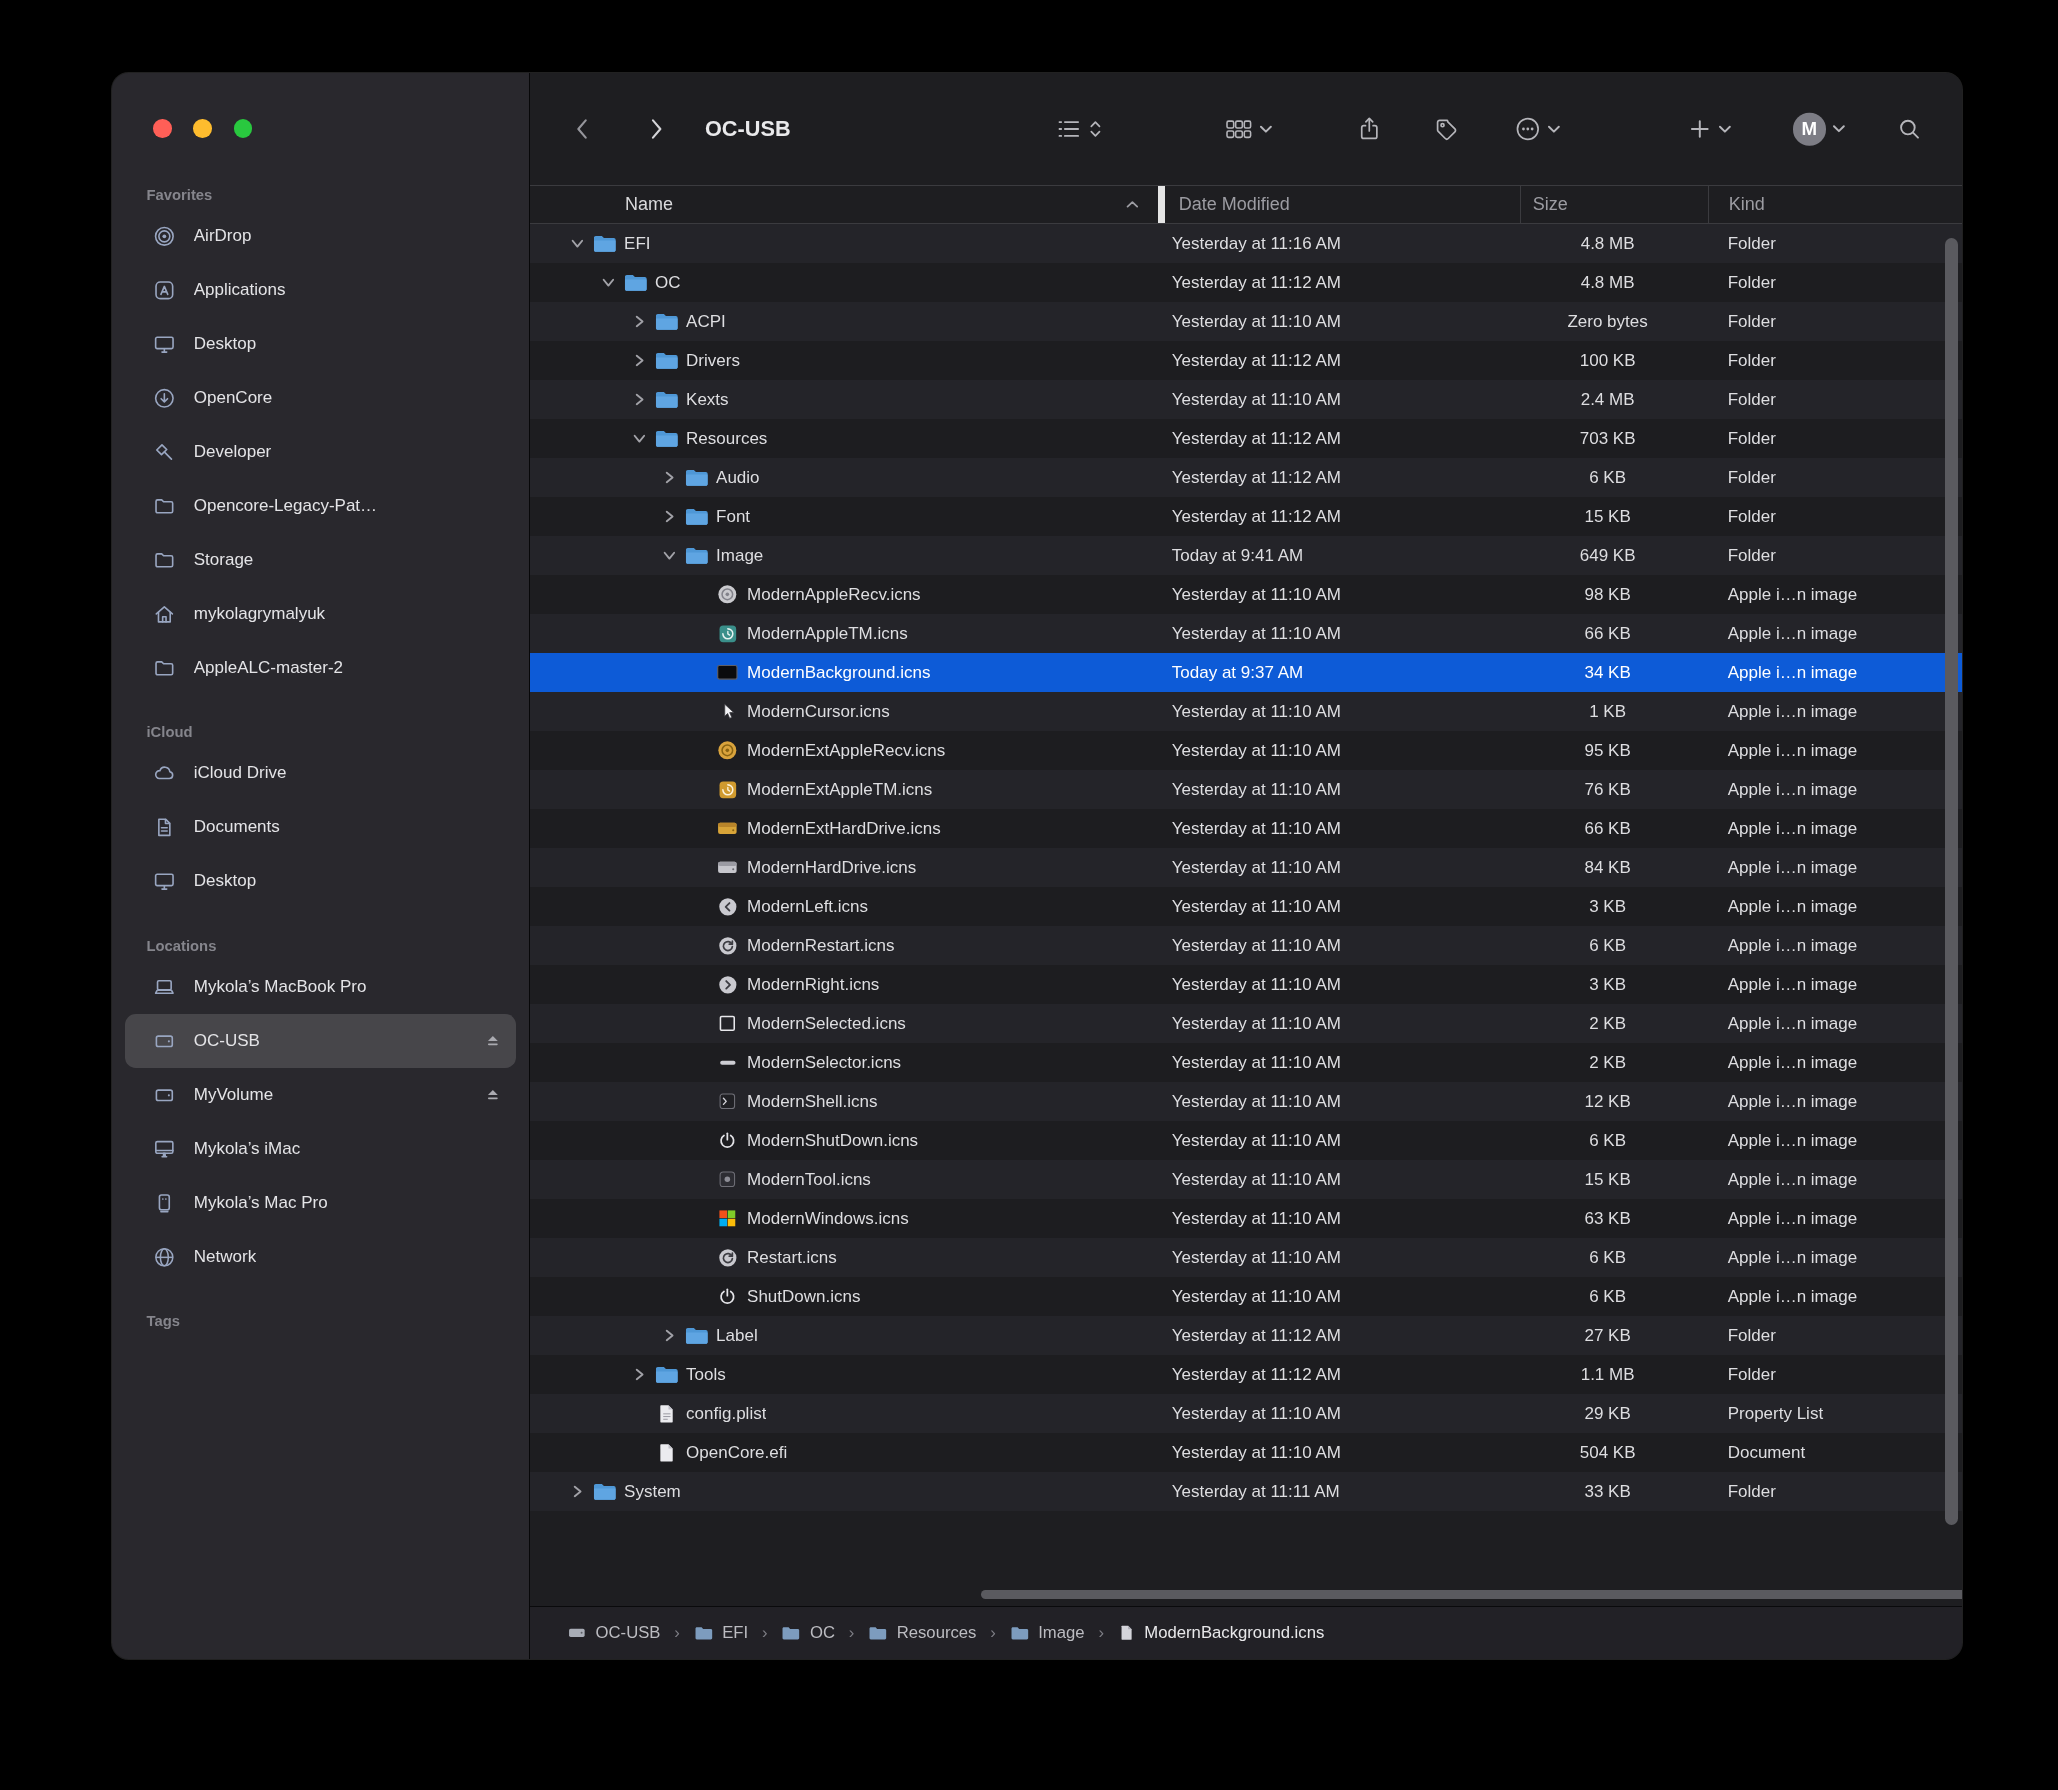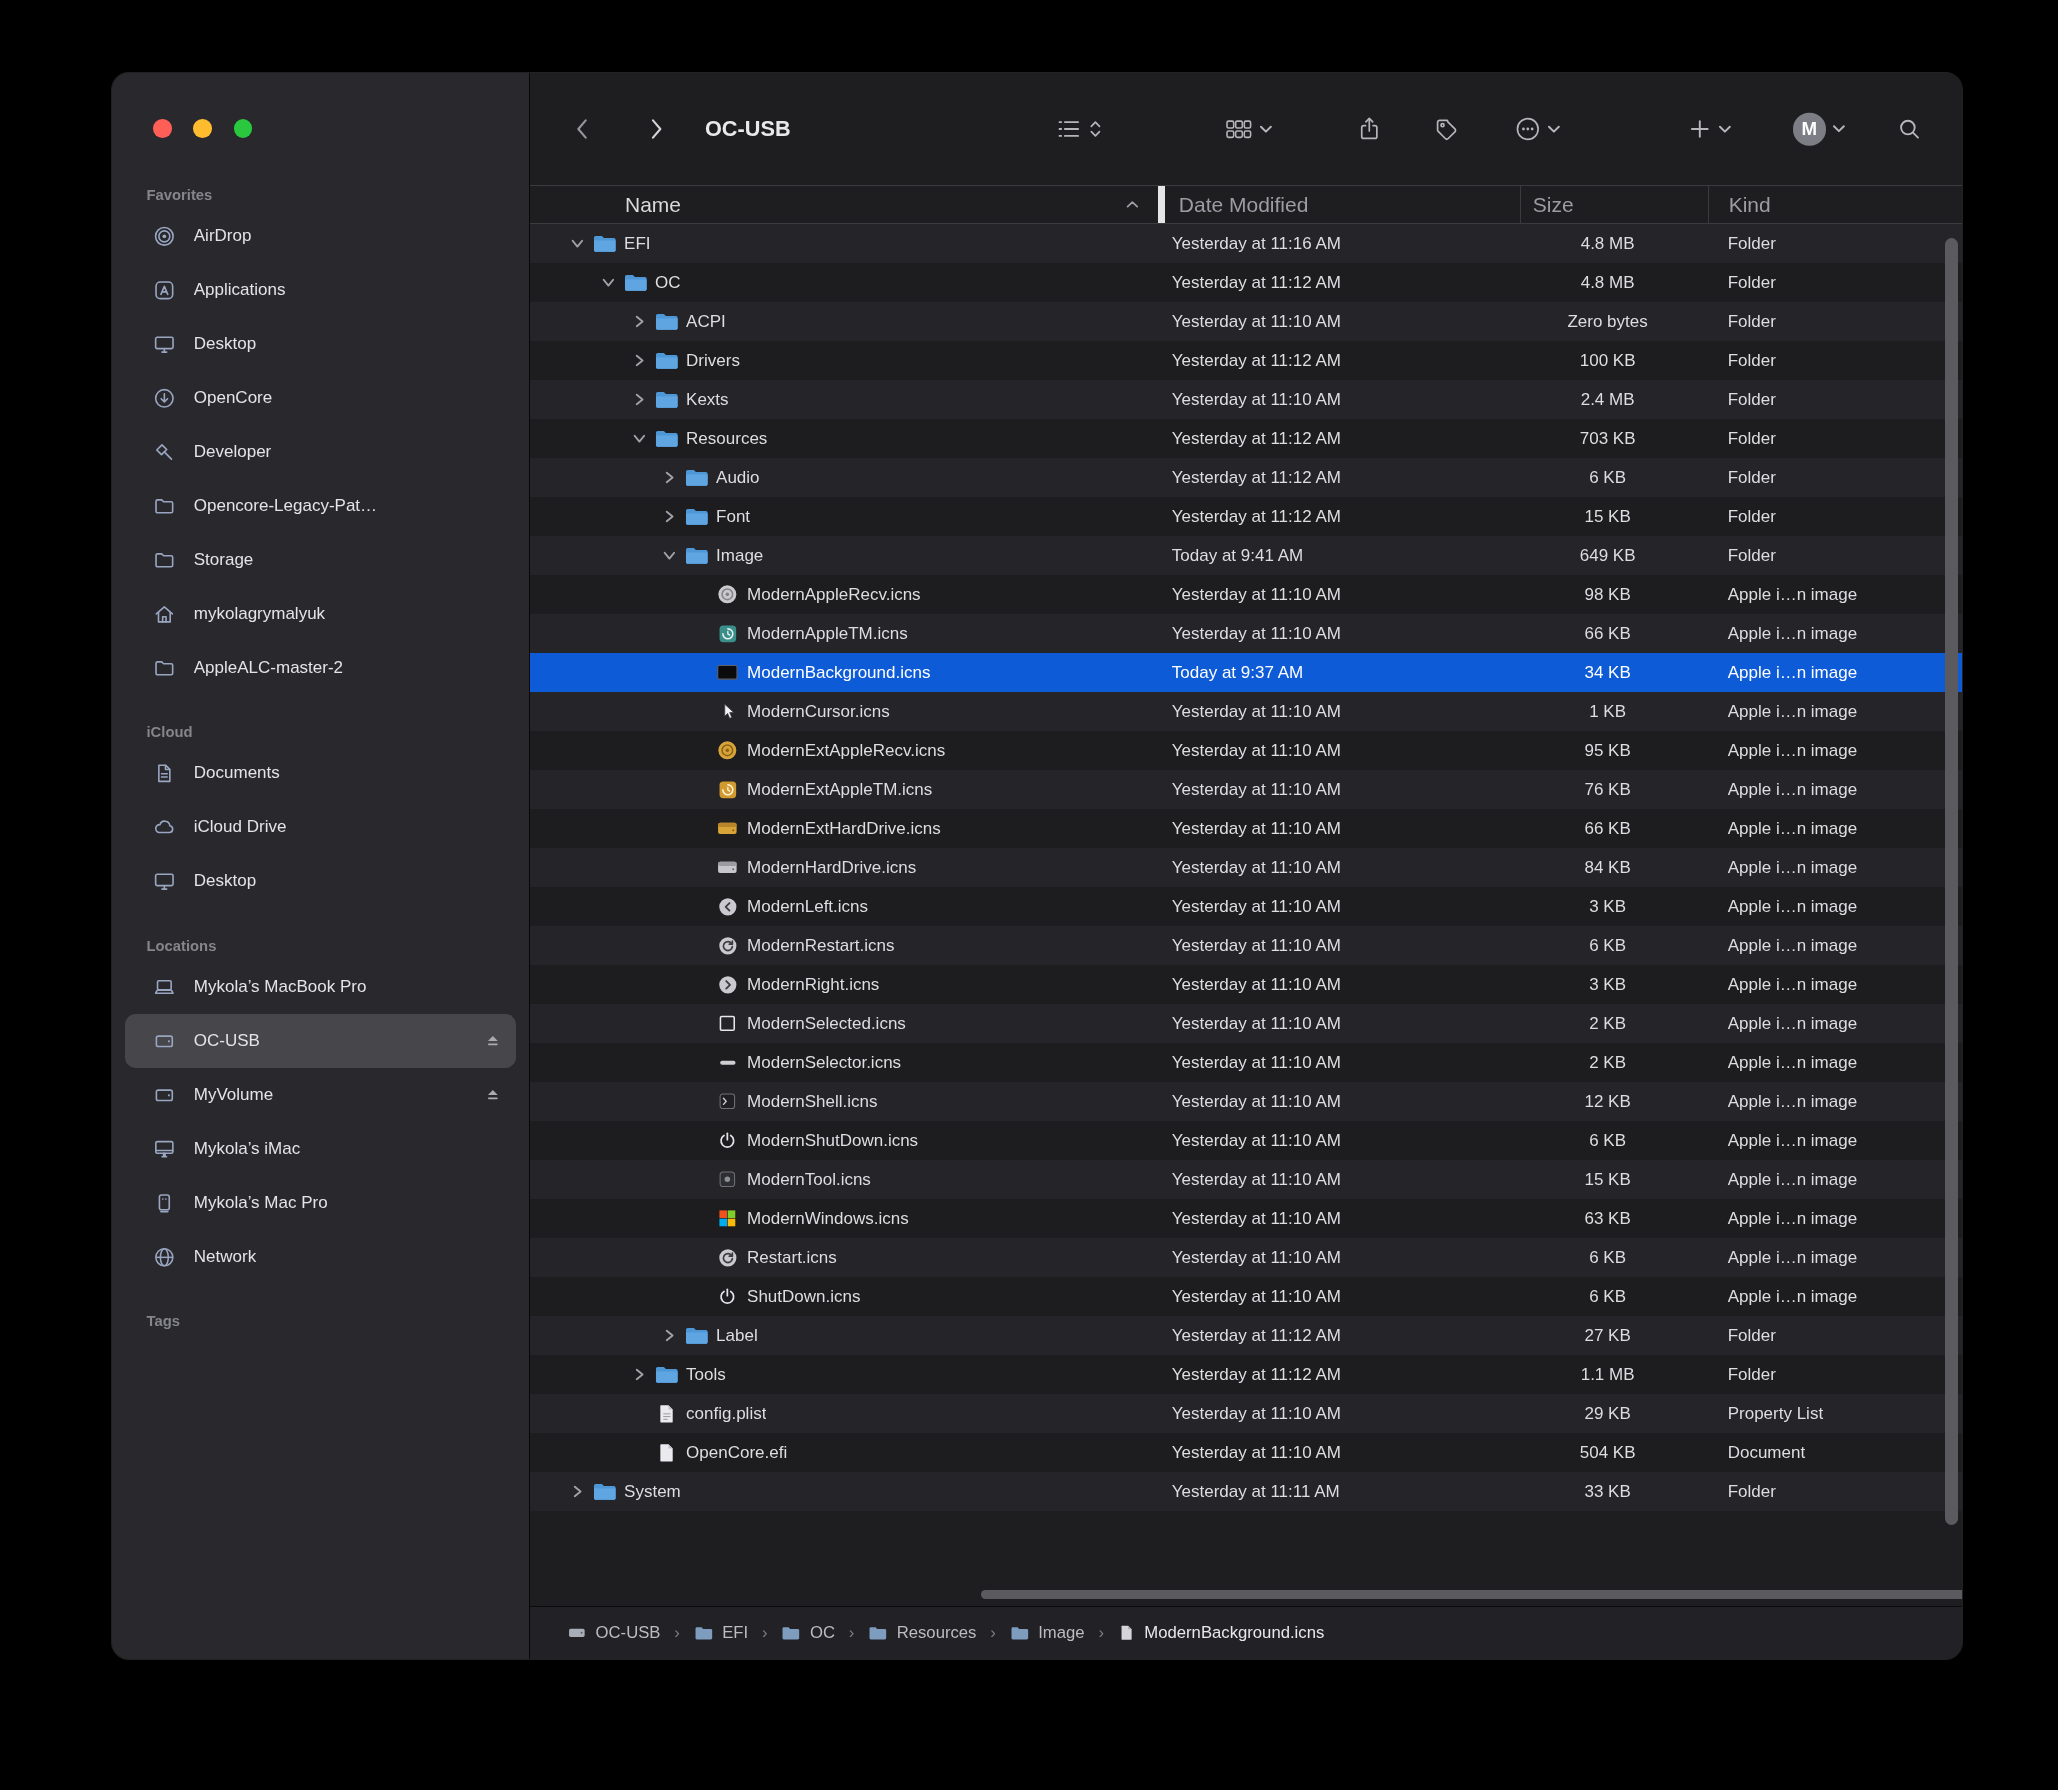--- a/index.html
+++ b/index.html
@@ -33,21 +33,21 @@
   .ctl { position:absolute; top:50%; transform:translateY(-50%); display:flex; align-items:center; gap:6.9px;
          color:#b5b5ba; background:none; border:none; cursor:default; }
   .nav-back{left:43px; color:#95959b} .nav-forward{left:116px; color:#d3d3d7}
   .tb-title{position:absolute; top:50%; transform:translateY(-50%); left:175px; font-size:21.7px; font-weight:700; color:#e9e9eb; }
   .ctl-view-mode{left:526px} .ctl-group{left:695px} .ctl-share{left:827px} .ctl-tags{left:904px}
   .ctl-more{left:985px} .ctl-new{left:1158px} .ctl-account{left:1263px} .ctl-search{left:1367px}
   .avatar{width:32.5px;height:32.5px;border-radius:50%;background:#7d7d85;color:#fff;display:flex;
           align-items:center;justify-content:center;font-size:18.7px;font-weight:700;}
 
   .col-header{height:39px;flex:none;display:flex;align-items:stretch;border-top:1px solid #3b3b3f;
-              border-bottom:1px solid #3b3b3f;font-size:21px;color:#9c9ca2;background:#1e1e21;}
+              border-bottom:1px solid #3b3b3f;font-size:18px;color:#9c9ca2;background:#1e1e21;}
   .ch{display:flex;align-items:center;}
   .ch-name{width:628px;padding-left:95px;color:#dadadc;}
   .sortchev{margin-left:auto;margin-right:19.7px;color:#9c9ca2;display:flex;}
   .ch-date{width:362px;padding-left:13.8px;border-left:7px solid #e5e5e5;}
   .ch-size{width:188px;padding-left:11.8px;border-left:1px solid #3b3b3f;}
   .ch-kind{flex:1;padding-left:19.7px;border-left:1px solid #3b3b3f;}
 
   .rows{flex:1;position:relative;overflow:hidden;}
   .row{display:flex;align-items:center;height:39px;font-size:17px;color:#dedee1;background:#242429;cursor:default;}
   .row.alt{background:#1d1d20;}
@@ -180,35 +180,35 @@
               </svg>
             </span>
             <span class="sb-label">AppleALC-master-2</span>
           </div>
         </div>
         <div class="sb-section">
           <div class="sb-header">iCloud</div>
           <div class="sb-item">
             <span class="icn">
               <svg viewBox="0 0 24 24" width="22.7" height="22.7">
+                <path d="M6.8 17.5h10.4a3.6 3.6 0 0 0 .6-7.15 5.4 5.4 0 0 0-10.5-1.2A4 4 0 0 0 6.8 17.5z" fill="none" stroke="currentColor" stroke-width="1.7" stroke-linejoin="round"></path>
+              </svg>
+            </span>
+            <span class="sb-label">iCloud Drive</span>
+          </div>
+          <div class="sb-item">
+            <span class="icn">
+              <svg viewBox="0 0 24 24" width="22.7" height="22.7">
                 <g fill="none" stroke="currentColor" stroke-width="1.7" stroke-linecap="round" stroke-linejoin="round">
                   <path d="M6.2 3.5h7.3l4.3 4.3v12.7H6.2z"></path>
                   <path d="M13.2 3.8V8h4.2M9 12.5h6M9 15.8h6"></path>
                 </g>
               </svg>
             </span>
             <span class="sb-label">Documents</span>
-          </div>
-          <div class="sb-item">
-            <span class="icn">
-              <svg viewBox="0 0 24 24" width="22.7" height="22.7">
-                <path d="M6.8 17.5h10.4a3.6 3.6 0 0 0 .6-7.15 5.4 5.4 0 0 0-10.5-1.2A4 4 0 0 0 6.8 17.5z" fill="none" stroke="currentColor" stroke-width="1.7" stroke-linejoin="round"></path>
-              </svg>
-            </span>
-            <span class="sb-label">iCloud Drive</span>
           </div>
           <div class="sb-item">
             <span class="icn">
               <svg viewBox="0 0 24 24" width="22.7" height="22.7">
                 <g fill="none" stroke="currentColor" stroke-width="1.7" stroke-linecap="round">
                   <rect x="2.8" y="4.5" width="18.4" height="12" rx="1.6"></rect>
                   <path d="M9.5 20.2h5M12 16.8v3.4"></path>
                 </g>
               </svg>
             </span>

